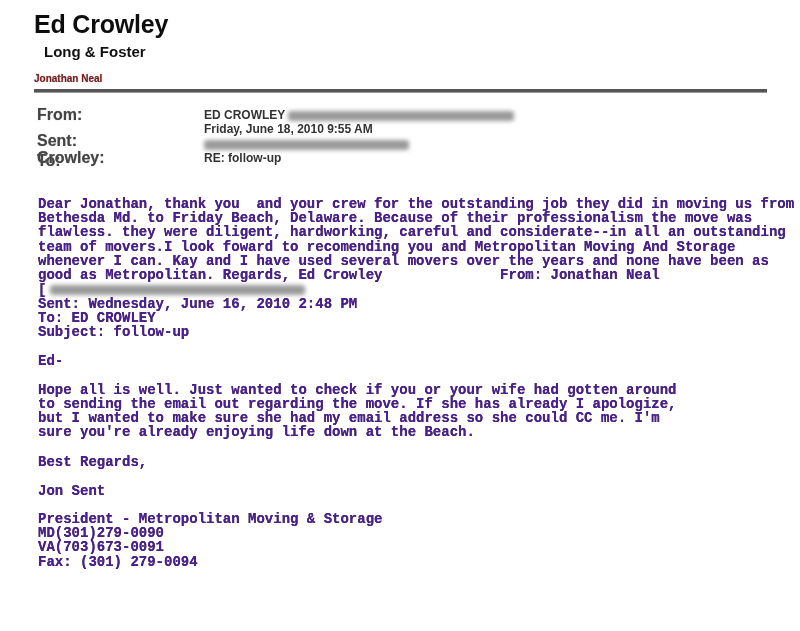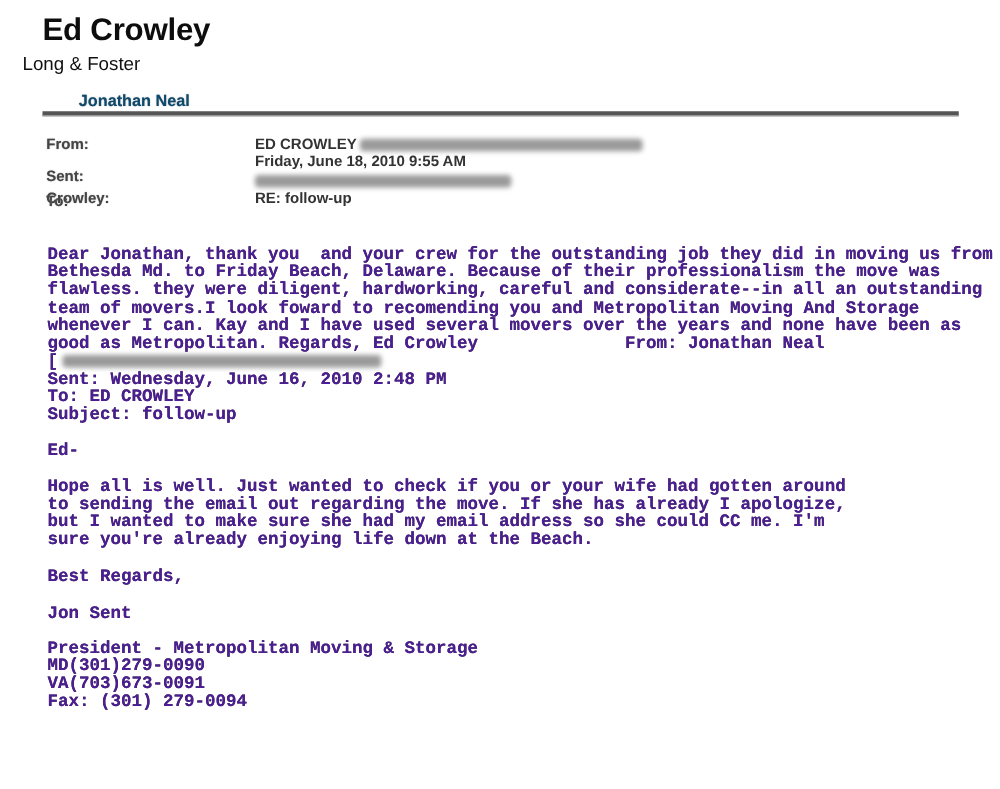--- a/index.html
+++ b/index.html
@@ -6,36 +6,35 @@
     body {
       width: 800px; height: 631px; background: #ffffff; position: relative; overflow: hidden;
       color: #111;
     }
     .title {
       position: absolute; left: 34px; top: 10px;
       font-family: "Liberation Sans", sans-serif; font-weight: bold; font-size: 25px; color: #0d0d0d;
       letter-spacing: -0.2px;
     }
     .subtitle {
-      position: absolute; left: 18px; top: 43px;
-      font-family: "Liberation Sans", sans-serif; font-weight: normal; font-size: 15px; color: #111; text-align: right;
+      position: absolute; left: 44px; top: 43px;
+      font-family: "Liberation Sans", sans-serif; font-weight: bold; font-size: 15px; color: #111; text-align: right;
     }
     .scan {
       position: absolute; left: 34px; top: 73px;
-      font-family: "Liberation Sans", sans-serif; font-weight: bold; font-size: 13px; color: #0c4a6e;
+      font-family: "Liberation Sans", sans-serif; font-weight: bold; font-size: 10px; color: #7f1d1d;
       text-shadow: 0 0 1px #888;
-      margin-left: 29px;
     }
     .rule {
       position: absolute; left: 34px; top: 89px; width: 733px; height: 3px;
       background: #555; border-bottom: 1px solid #999;
     }
     .hdr-label {
       position: absolute; left: 37px;
-      font-family: "Liberation Sans", sans-serif; font-weight: bold; font-size: 12px; color: #444;
+      font-family: "Liberation Sans", sans-serif; font-weight: bold; font-size: 16px; color: #444;
       text-shadow: 0 0 1px #999;
       line-height: 14px;
     }
     .hdr-val {
       position: absolute; left: 204px;
       font-family: "Liberation Sans", sans-serif; font-weight: bold; font-size: 12px; color: #333;
       line-height: 14px; white-space: nowrap;
     }
     .blur {
       display: inline-block; height: 10px; background: #9a9a9a; filter: blur(2px);

